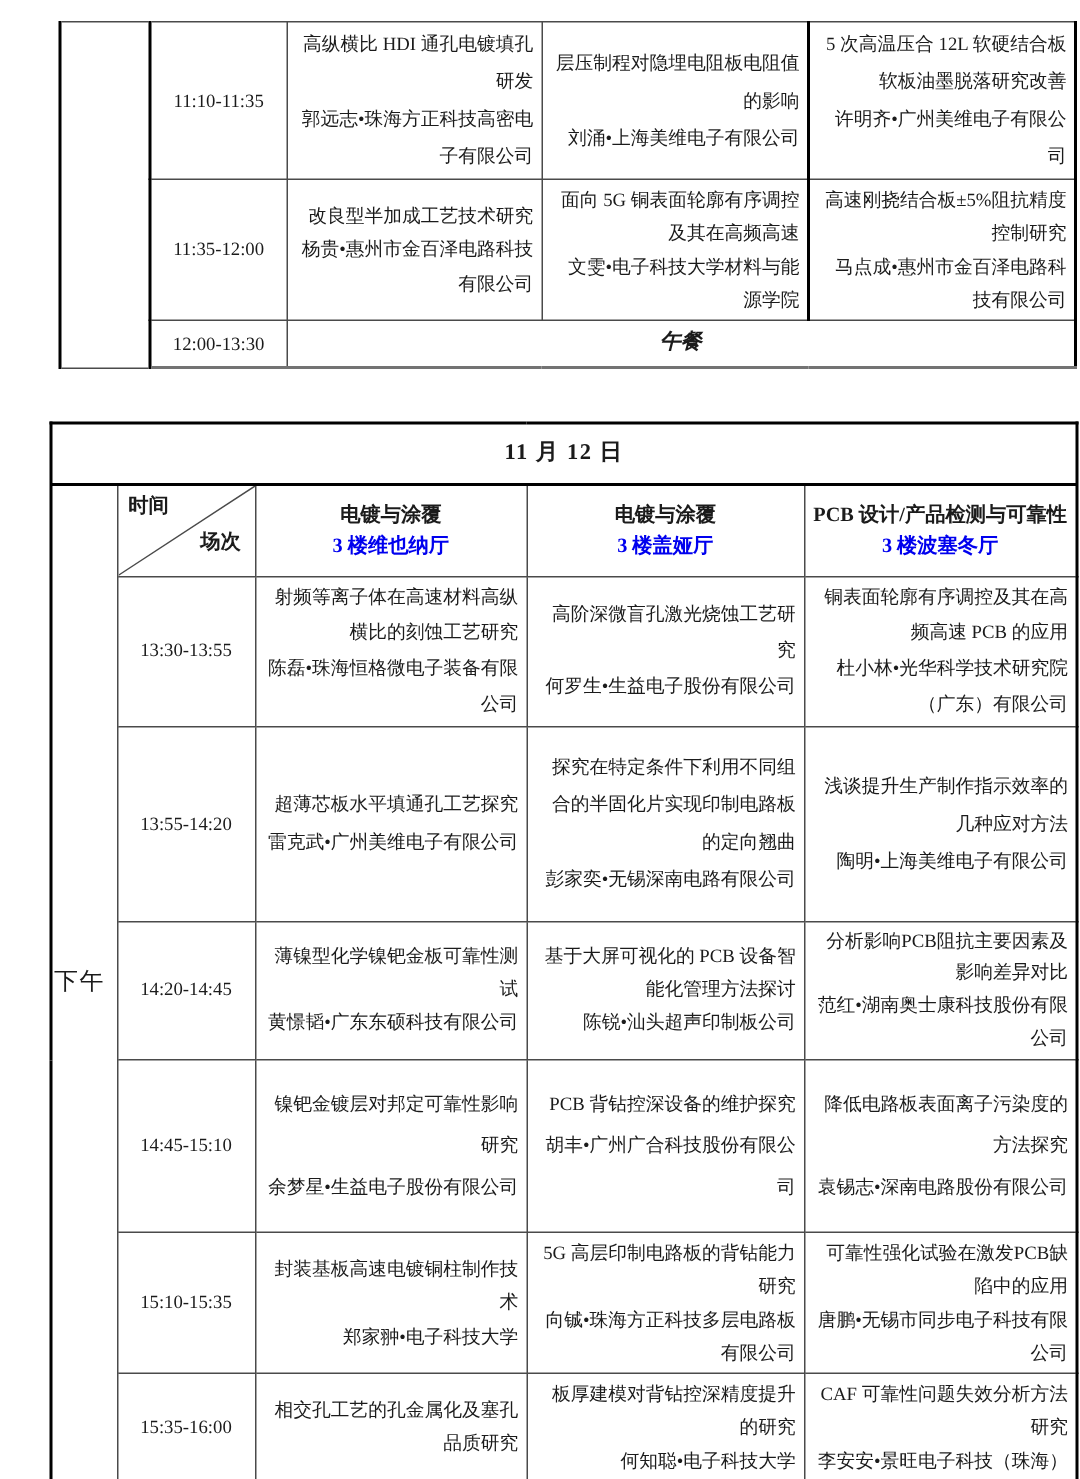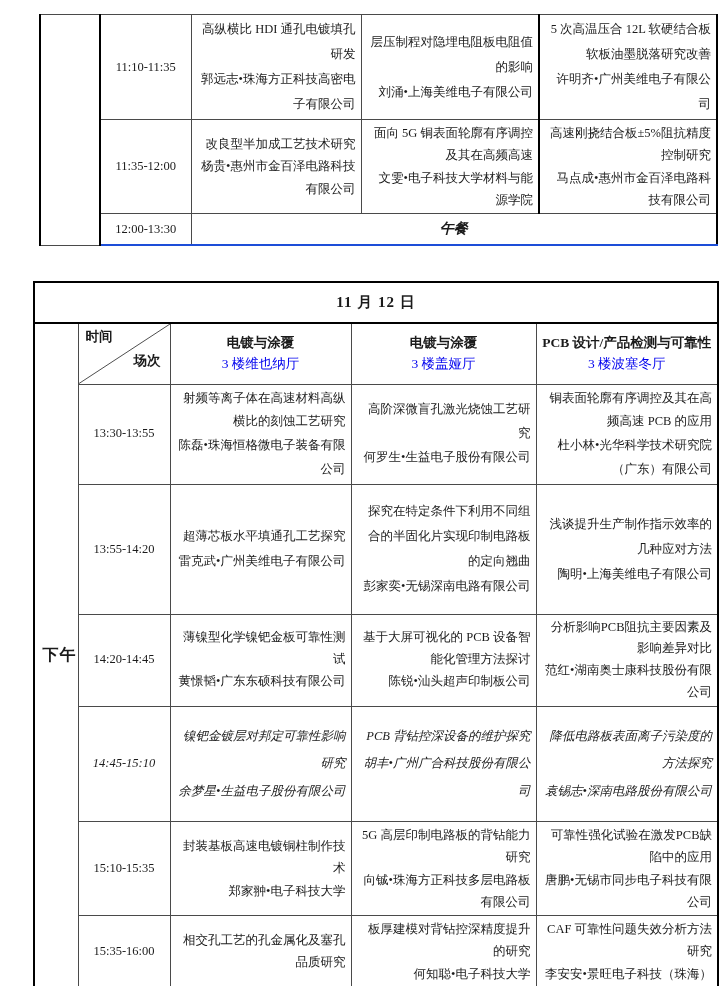--- a/index.html
+++ b/index.html
@@ -14,40 +14,40 @@
   
   .t1{position:absolute;left:39px;top:14px;width:677px;}
   .t1 td{border-top:1px solid #4a4a4a;}
   .t1 .sliver{border-left:2px solid #000;border-right:2px solid #000;}
   .t1 .thickL{border-left:2px solid #000;}
   .t1 .lastcol{border-right:2px solid #000;}
   .t1 tr.m1{height:104px;}
   .t1 tr.m2{height:94px;}
   .t1 tr.m2 td{line-height:1.78;}
   .t1 tr.m3{height:30px;}
-  .t1 tr.m3 td{border-bottom:2px solid #1d4ed8;}
+  .t1 tr.m3 td{border-bottom:2px solid #737373;}
   
   .t2{position:absolute;left:33px;top:281px;width:684px;border:2px solid #000;}
   .t2 .titleRow td{border-bottom:2px solid #000;height:37px;
       text-align:center;font-weight:bold;font-size:15px;letter-spacing:1px;line-height:1;}
   .t2 tr.hdr{height:61px;}
   .t2 tr.rb1{height:99px;}  .t2 tr.rb1 td{line-height:1.9;}
   .t2 tr.rb2{height:130px;} .t2 tr.rb2 td{line-height:2.0;}
   .t2 tr.rb3{height:92px;}  .t2 tr.rb3 td{line-height:1.75;}
-  .t2 tr.rb4{height:115px;} .t2 tr.rb4 td{line-height:2.2;font-style:italic;}
+  .t2 tr.rb4{height:115px;} .t2 tr.rb4 td{line-height:2.2;}
   .t2 tr.rb5{height:93px;}  .t2 tr.rb5 td{line-height:1.78;}
   .t2 tr.rb6{height:72px;}  .t2 tr.rb6 td{line-height:1.8;padding-top:0;padding-bottom:0;}
   
   .time{ text-align:center;white-space:nowrap;font-size:12.5px;}
   .cell{ padding:2px 5px;text-align:right;}
   .lunch{text-align:center;font-weight:bold;font-style:italic;font-size:14px;}
-  .period{text-align:right;font-weight:bold;font-size:16px;letter-spacing:1px;}
+  .period{text-align:left;font-weight:normal;font-size:16px;letter-spacing:1px;}
   .track{text-align:center;padding:2px 4px;line-height:1.55;}
   .track .tname{font-weight:bold;font-size:13.5px;}
-  .track .tvenue{font-weight:normal;font-size:13.5px;color:var(--venue,#0000EE);}
+  .track .tvenue{font-weight:bold;font-size:13.5px;color:var(--venue,#0000EE);}
   .corner{position:relative;padding:12px;}
   .corner svg{position:absolute;left:0;top:0;width:100%;height:100%;}
   .corner .c-top{position:absolute;left:7px;top:6px;font-weight:bold;font-size:13.5px;line-height:1;}
   .corner .c-bot{position:absolute;right:9px;bottom:16px;font-weight:bold;font-size:13.5px;line-height:1;}
 </style>
 </head>
 <body>
 
 <table class="t1">
   <colgroup>

